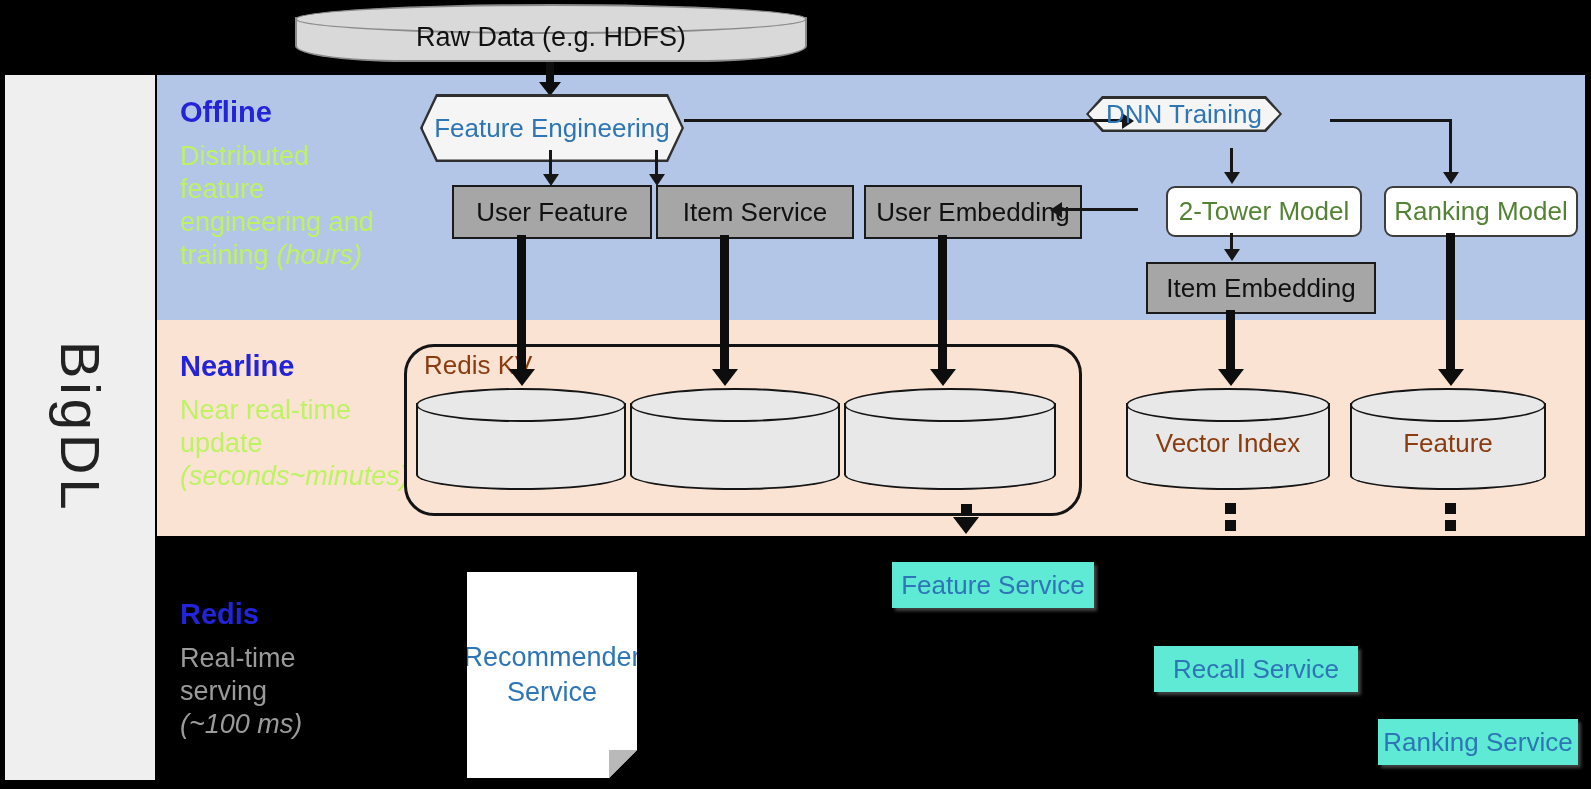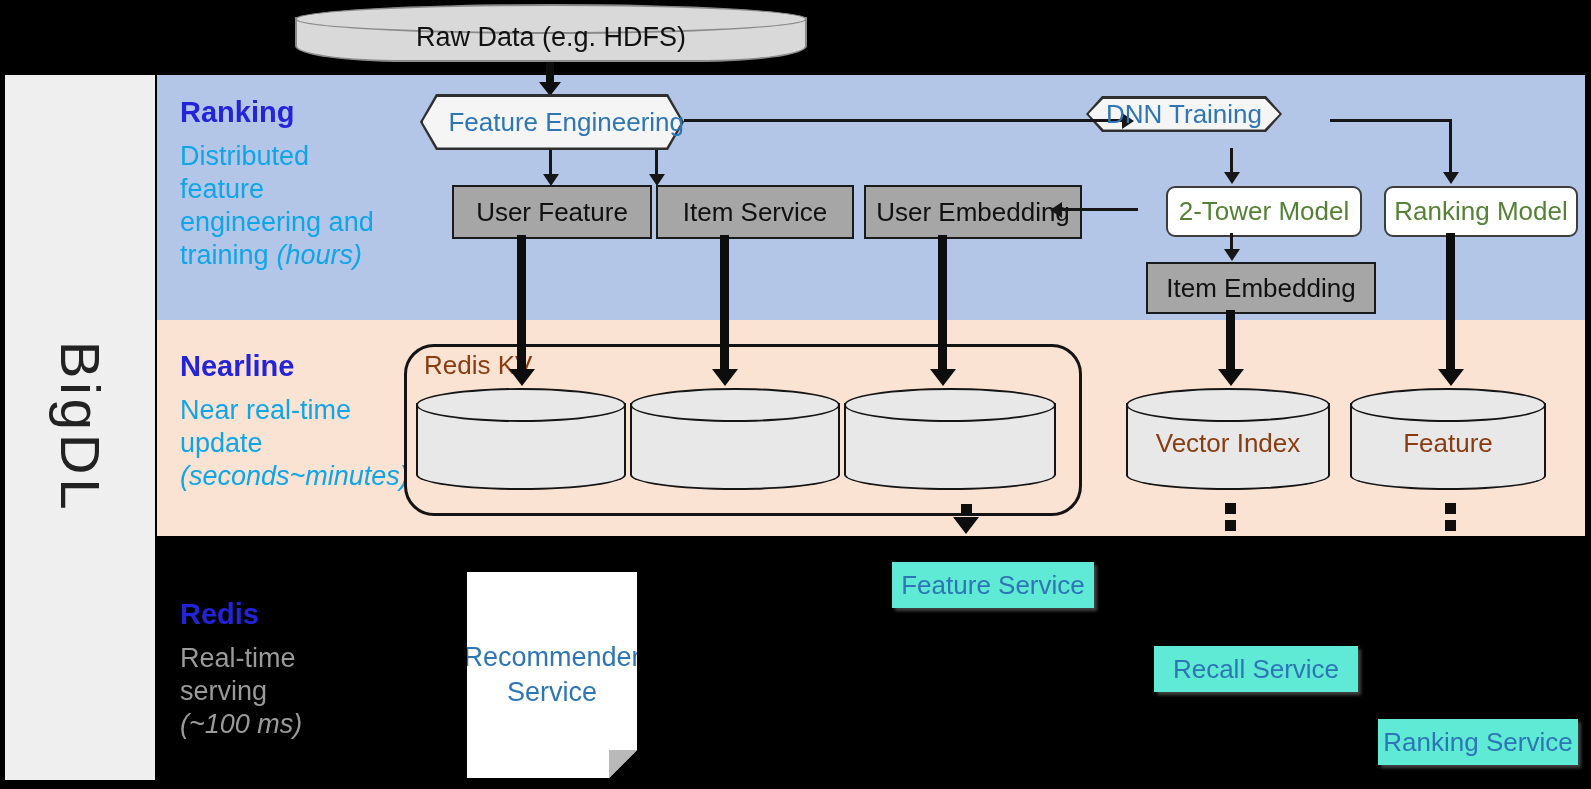--- a/index.html
+++ b/index.html
@@ -11,21 +11,21 @@
   .band-offline{left:157px;top:75px;width:1428px;height:245px;background:#b3c6e7;}
   .band-nearline{left:157px;top:320px;width:1428px;height:216px;background:#fbe3d3;}
 
   
   .brand-bar{position:absolute;left:5px;top:75px;width:150px;height:705px;background:#efefef;
              display:flex;align-items:center;justify-content:center;}
   .brand-text{writing-mode:vertical-rl;font-size:56px;color:#222;letter-spacing:4px;}
 
   
   .band-label{position:absolute;font-size:29px;font-weight:700;color:#2323d9;}
-  .band-desc{position:absolute;font-size:27px;color:#0ea5e9;line-height:33px;}
+  .band-desc{position:absolute;font-size:27px;color:#bef264;line-height:33px;}
   .band-desc .it{font-style:italic;}
   .desc-line{display:flex;gap:8px;}
 
   
   .box{position:absolute;display:flex;align-items:center;justify-content:center;text-align:left;margin-left:28px;}
   .gray-box{background:#a6a6a6;border:2px solid #1a1a1a;color:#111;font-size:26px;}
   .model-box{background:#ffffff;border:2px solid #3d3d3d;border-radius:9px;color:#548235;font-size:26px;}
   .service-box{background:#5eead4;color:#2e75b6;font-size:26px;box-shadow:3px 3px 3px rgba(120,120,120,.55);}
 
   
@@ -93,38 +93,38 @@
 
   <div class="cyl raw" style="left:295px;top:4px;width:512px;height:58px;">
     <div class="tube"></div>
     <div class="cap"></div>
     <div class="lbl">Raw Data (e.g. HDFS)</div>
   </div>
 
   <div class="t-line" style="left:546px;top:60px;height:24px;width:8px;"></div>
   <div class="t-head" style="left:539px;top:82px;border-left-width:11px;border-right-width:11px;border-top-width:14px;"></div>
 
-  <div class="band-label" style="left:180px;top:96px;">Ranking</div>
+  <div class="band-label" style="left:180px;top:96px;">Offline</div>
   <div class="band-desc" style="left:180px;top:140px;">
     <div class="desc-line">
         <span>Distributed</span>
       </div>
     <div class="desc-line">
         <span>feature</span>
       </div>
     <div class="desc-line">
         <span>engineering and</span>
       </div>
     <div class="desc-line">
       <span>training</span>
       <span class="it">(hours)</span>
     </div>
   </div>
 
-  <div class="hex" style="left:420px;top:94px;width:264px;height:56px;justify-content:flex-end;">
+  <div class="hex" style="left:420px;top:94px;width:264px;height:68px;">
     <div class="shape-outer"></div>
     <div class="shape-inner"></div>
     <div class="lbl">Feature Engineering</div>
   </div>
 
   <div class="hex" style="left:1086px;top:96px;width:196px;height:36px;">
     <div class="shape-outer"></div>
     <div class="shape-inner"></div>
     <div class="lbl">DNN Training</div>
   </div>

